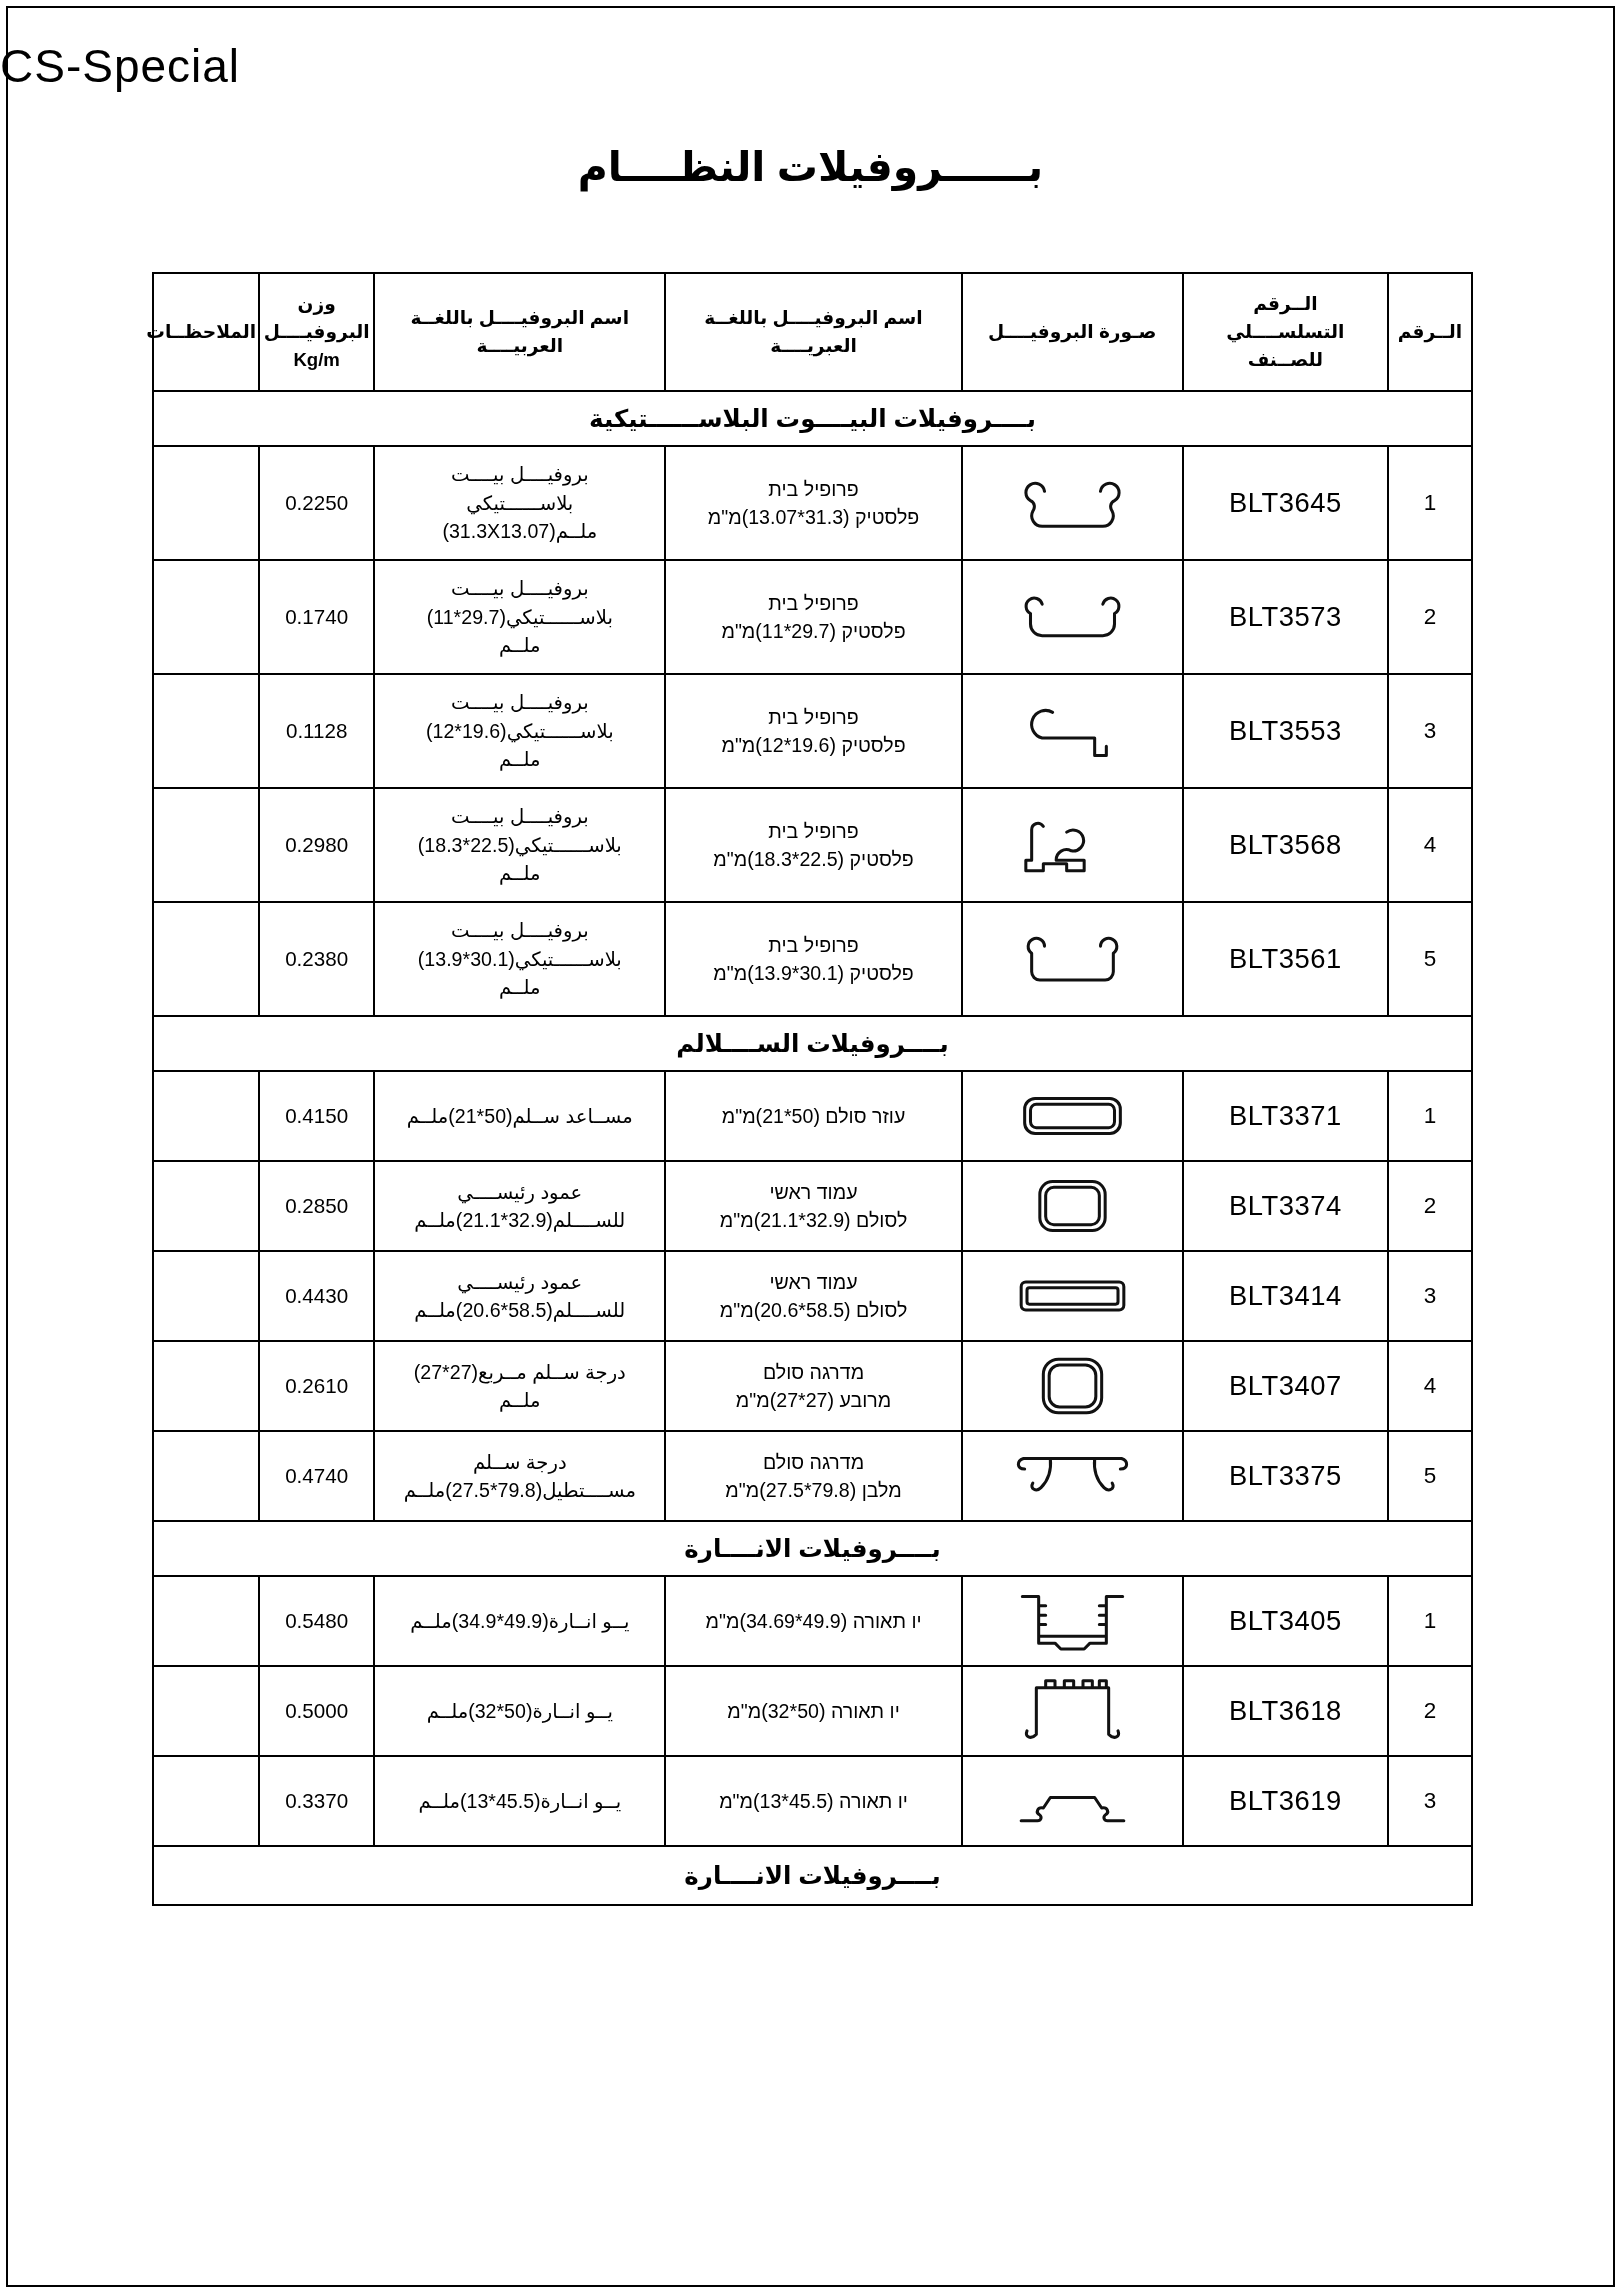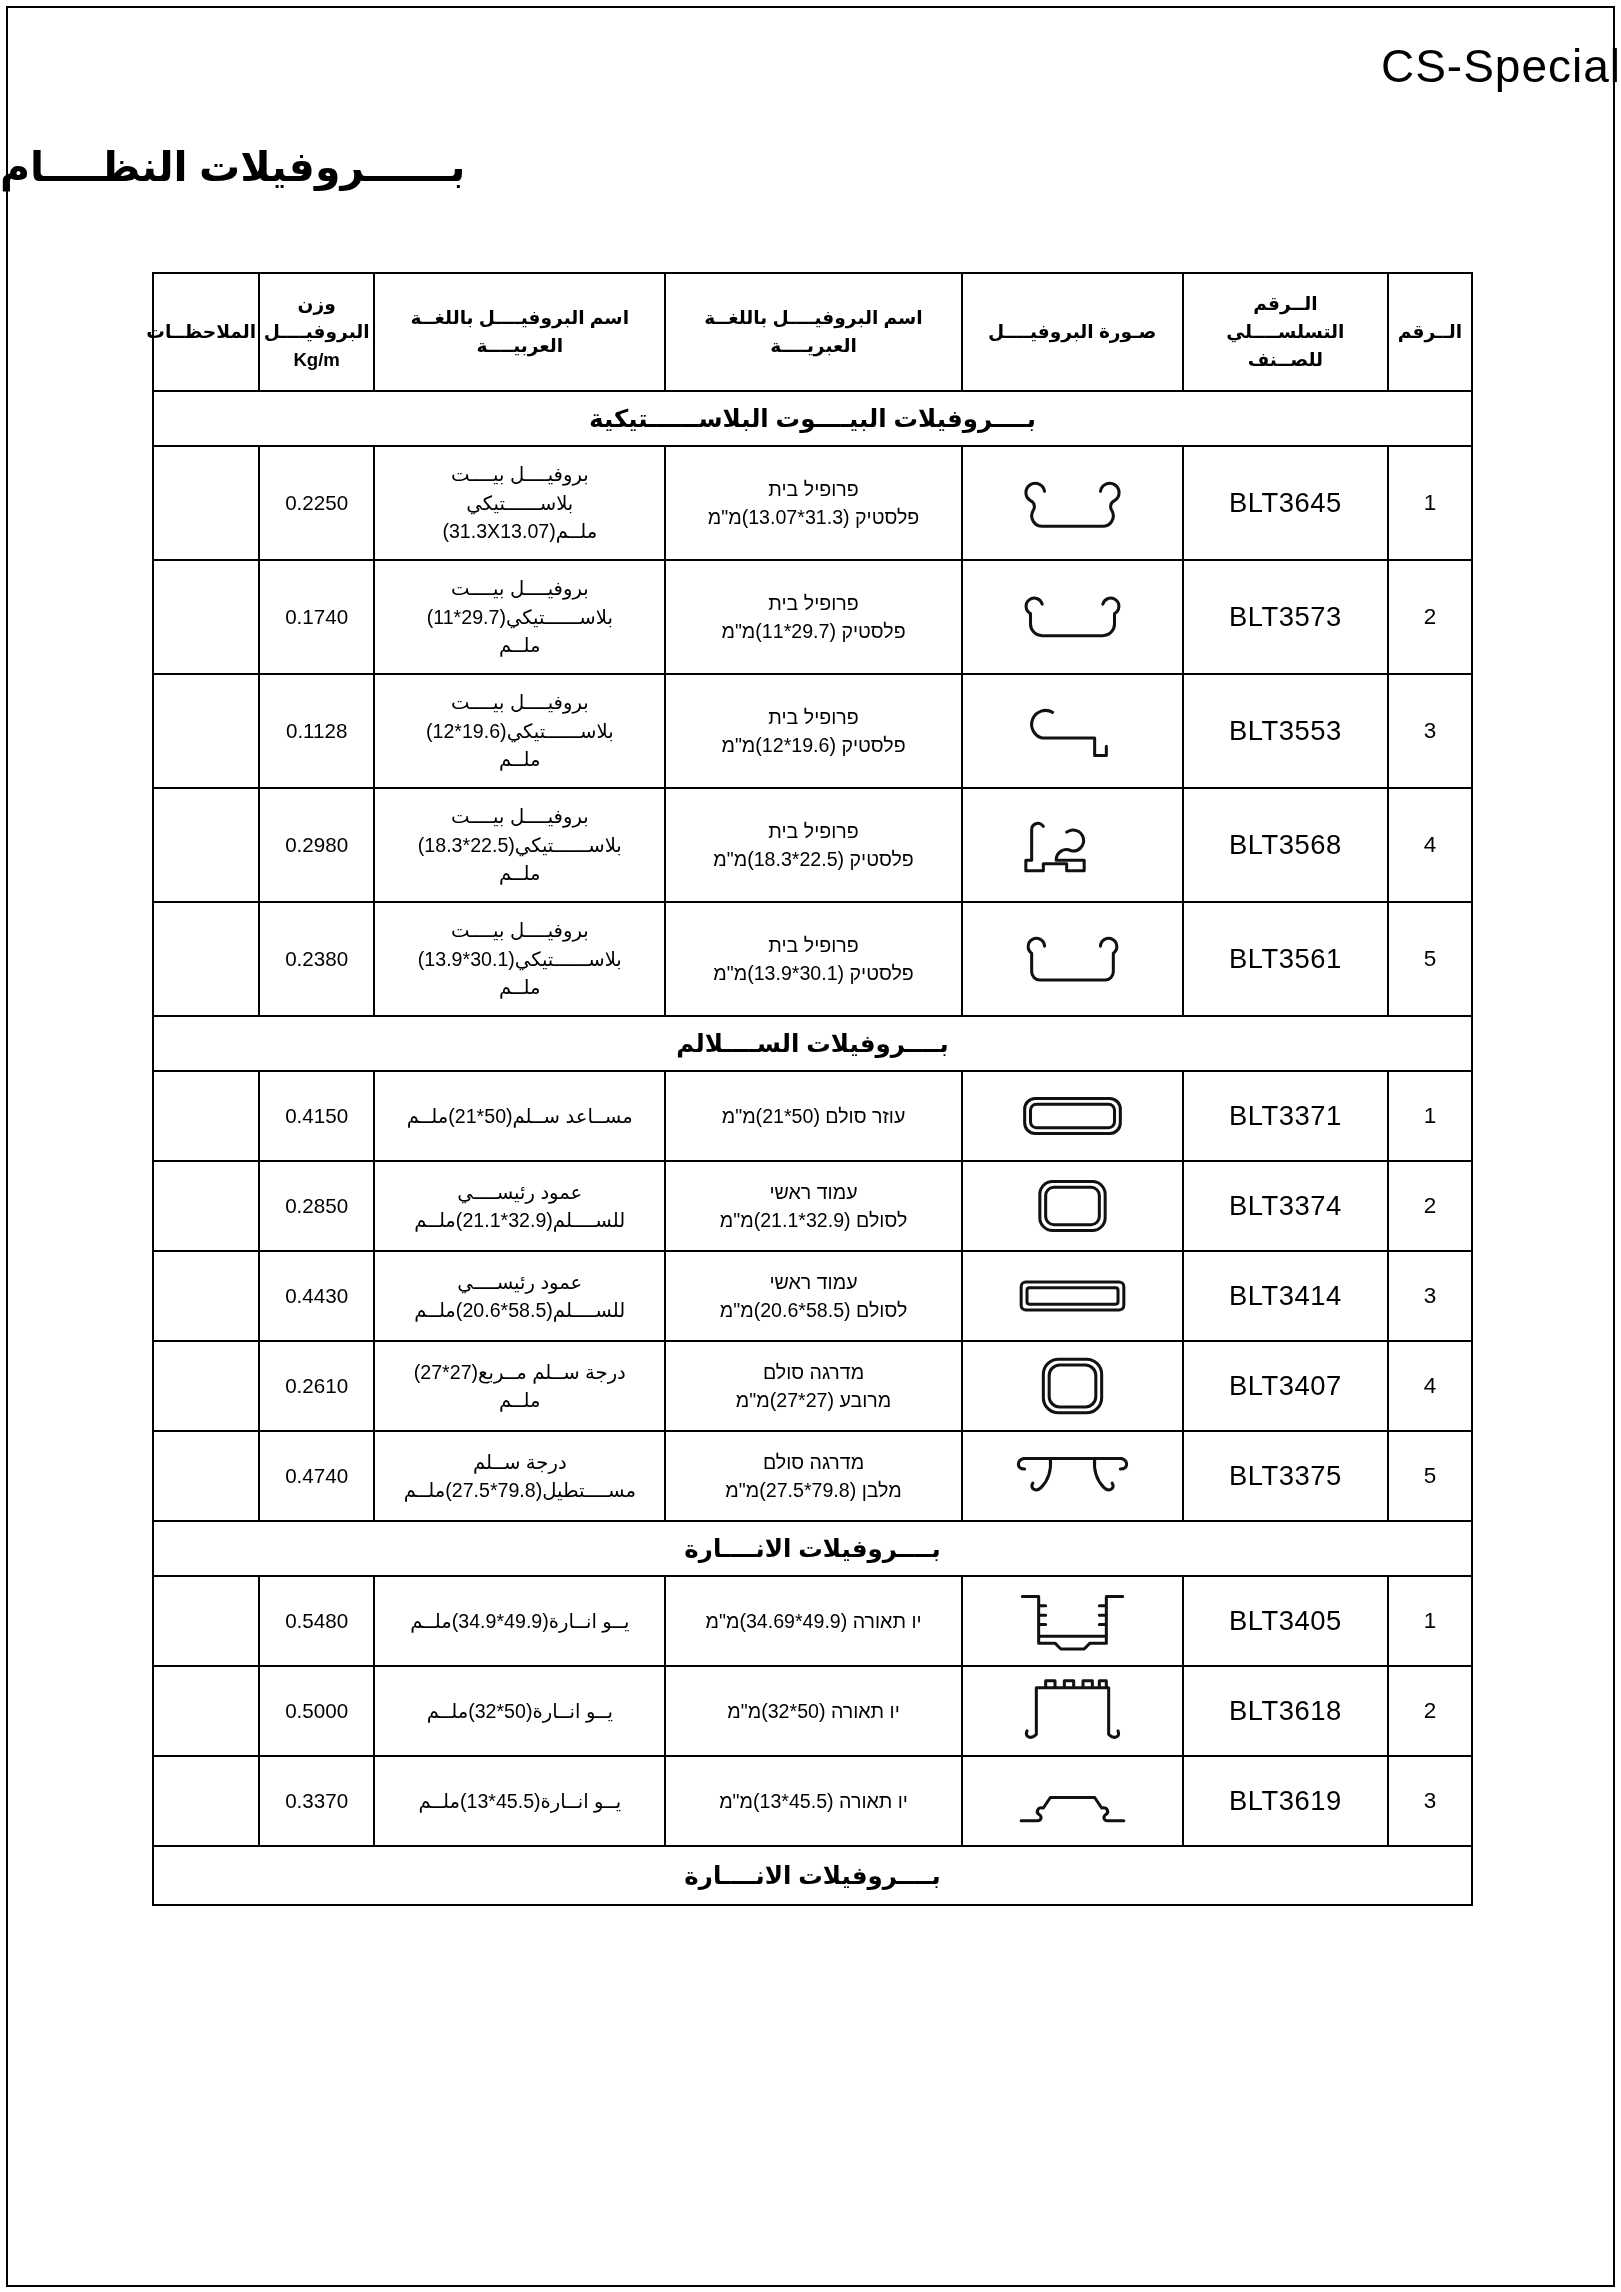--- a/index.html
+++ b/index.html
@@ -1,22 +1,22 @@
 <!DOCTYPE html>
 <html><head>
 <meta charset="utf-8">
 <style>
   *{box-sizing:border-box;margin:0;padding:0}
   html,body{background:#fff}
   body{width:1621px;height:2293px;position:relative;overflow:hidden;
        font-family:"Liberation Sans","DejaVu Sans",sans-serif;color:#000}
   .frame{position:absolute;inset:5.9px;border:2.9px solid #000;pointer-events:none}
-  .title{position:absolute;top:39px;left:0;width:100%;text-align:right;
+  .title{position:absolute;top:39px;left:0;width:100%;text-align:left;
          font-size:46px;letter-spacing:1px}
-  .subtitle{position:absolute;top:143px;left:0;width:100%;
+  .subtitle{position:absolute;top:143px;left:0;width:100%;text-align:center;
             font-size:41px;font-weight:bold}
   table.tbl{position:absolute;top:272px;left:152px;width:1321px;table-layout:fixed;
             border-collapse:collapse;direction:rtl;border:2.9px solid #000}
   .tbl th,.tbl td{border:2px solid #000;text-align:center;vertical-align:middle;padding:2px}
   .hrow th{height:118px;font-size:18.6px;font-weight:bold;line-height:1.5;white-space:pre-line}
   .srow td{height:55px;font-size:24.5px;font-weight:bold}
   .frow td{height:59px;font-size:24.5px;font-weight:bold}
   .rp td{height:114px}
   .rl td{height:78px}
   td.num{font-size:22.5px}

